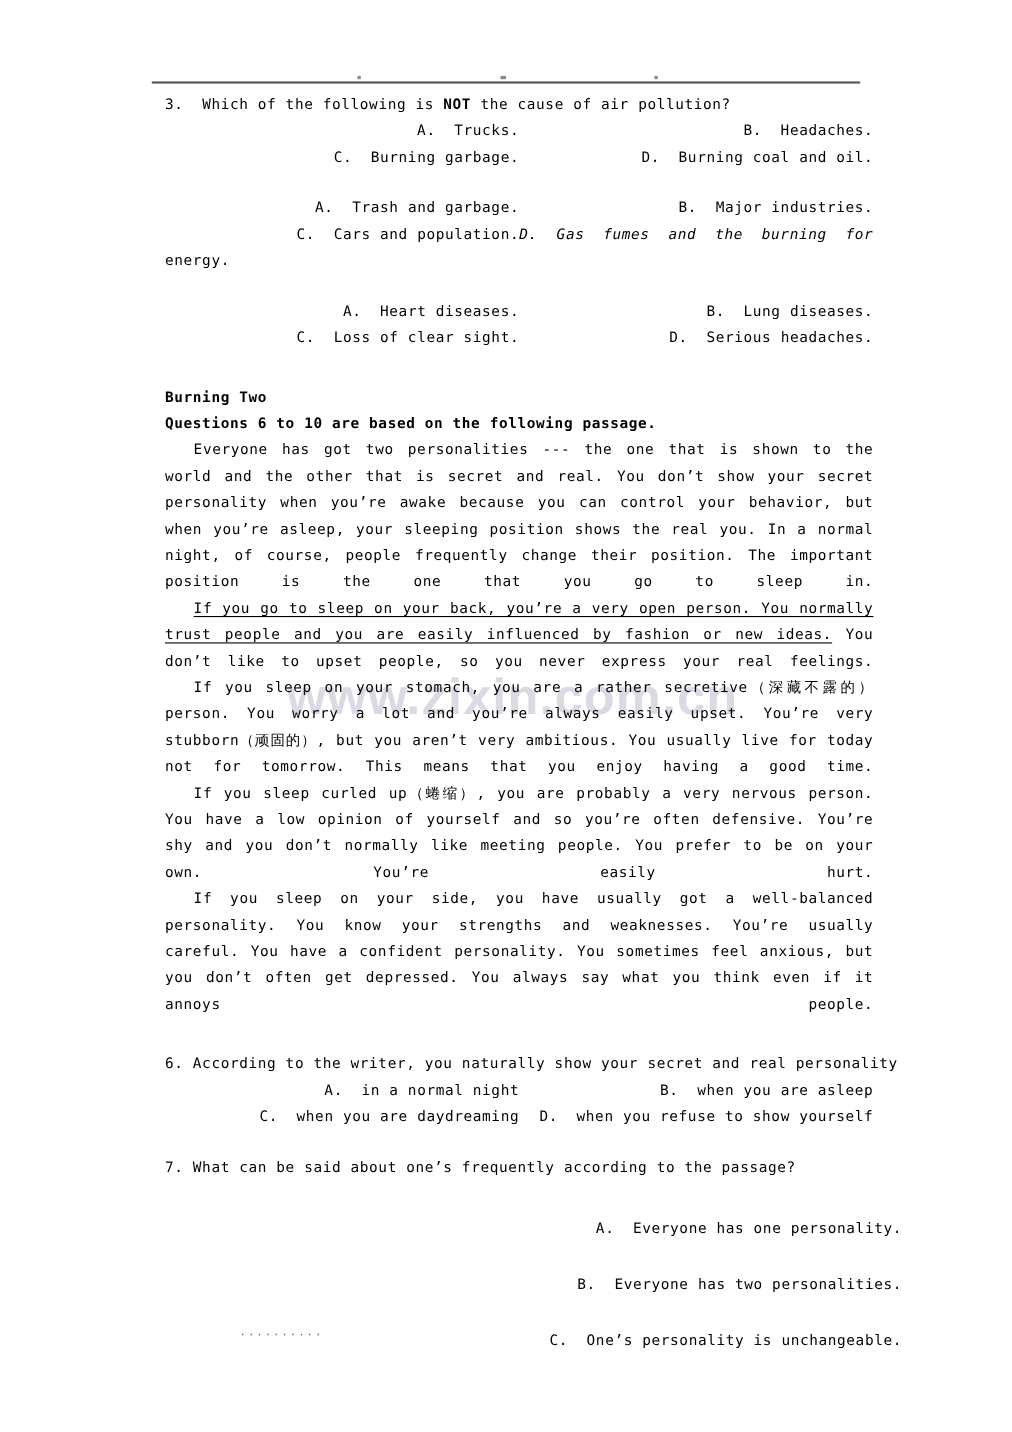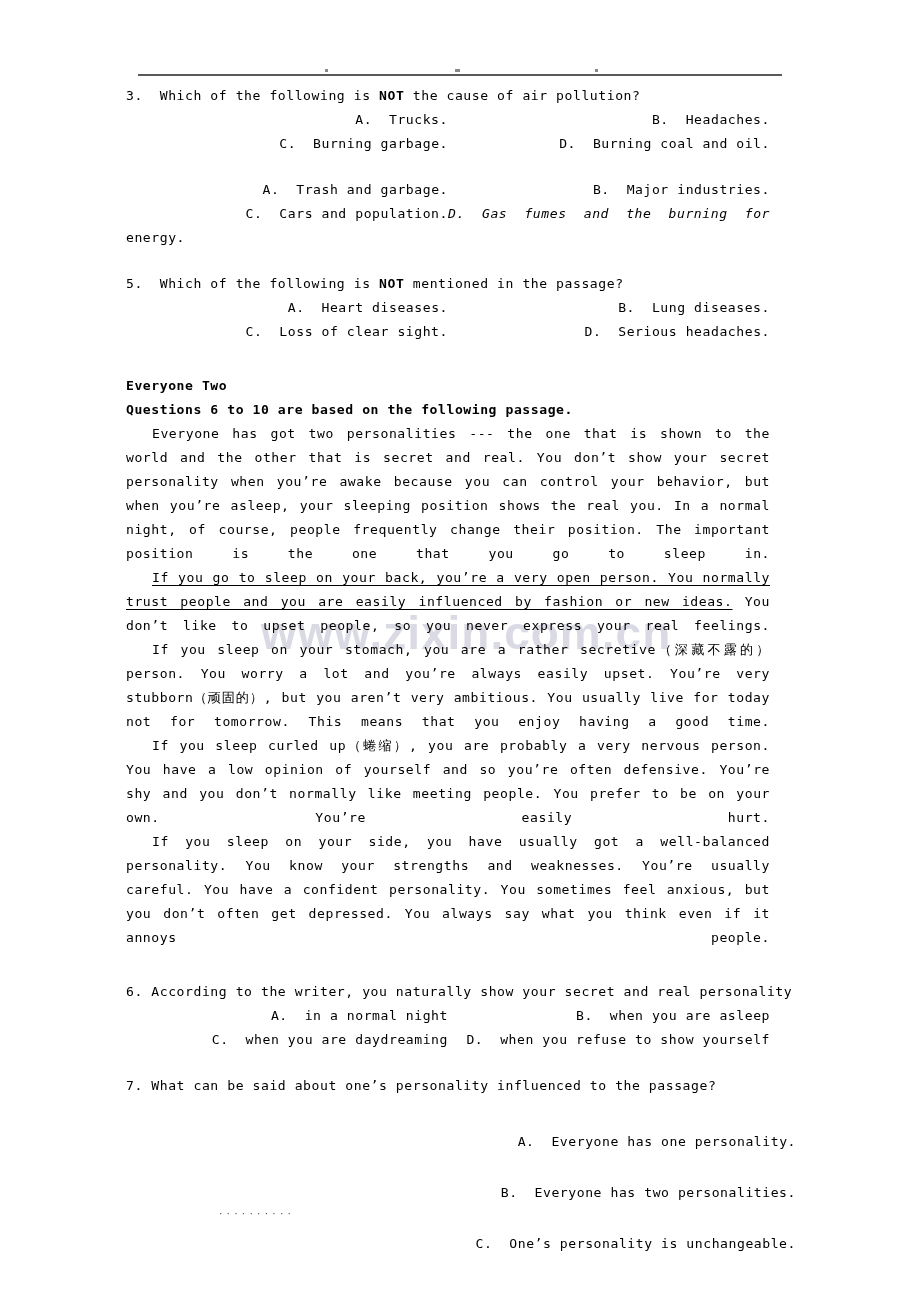--- a/index.html
+++ b/index.html
@@ -60,21 +60,21 @@
     background: #8a8a8a;
     z-index: 2;
   }
   .tick.t1 { left: 325px; }
   .tick.t2 { left: 455px; width: 5px; height: 3px;}
   .tick.t3 { left: 595px; }
 
   
   .content {
     position: absolute;
-    left: 126px;
+    left: 150px;
     top: 84px;
     width: 644px;
     z-index: 1;
   }
 
   
   .line,
   .qline,
   .para {
     font-size: 13.1px;
@@ -216,35 +216,34 @@
       </div>
       <div class="optrow">
         <div class="opt left"><span>C.</span><span>&nbsp;&nbsp;</span><span>Cars and population.</span></div>
         <div class="opt right justify"><span>D.</span> <span>Gas fumes and the burning for</span></div>
       </div>
       <div class="contline">energy.</div>
     </div>
 
     <div class="gap-md"></div>
 
-    <div class="qstem"><span>5.</span><span>&nbsp;&nbsp;</span><span>Which of the following is </span><span class="strong">NOT</span><span> mentioned in the passage?</span></div>
     <div class="opts">
       <div class="optrow">
         <div class="opt left"><span>A.</span><span>&nbsp;&nbsp;</span><span>Heart diseases.</span></div>
         <div class="opt right"><span>B.</span><span>&nbsp;&nbsp;</span><span>Lung diseases.</span></div>
       </div>
       <div class="optrow">
         <div class="opt left"><span>C.</span><span>&nbsp;&nbsp;</span><span>Loss of clear sight.</span></div>
         <div class="opt right"><span>D.</span><span>&nbsp;&nbsp;</span><span>Serious headaches.</span></div>
       </div>
     </div>
 
     <div class="gap-lg"></div>
 
-    <div class="heading">Everyone Two</div>
+    <div class="heading">Burning Two</div>
     <div class="heading">Questions 6 to 10 are based on the following passage.</div>
 
     <p class="para alljust">Everyone has got two personalities --- the one that is shown to the world and the other that is secret and real. You don’t show your secret personality when you’re awake because you can control your behavior, but when you’re asleep, your sleeping position shows the real you. In a normal night, of course, people frequently change their position. The important position is the one that you go to sleep in.</p>
 
     <p class="para alljust"><span class="u">If you go to sleep on your back, you’re a very open person. You normally trust people and you are easily influenced by fashion or new ideas.</span><span> You don’t like to upset people, so you never express your real feelings.</span></p>
 
     <p class="para alljust">If you sleep on your stomach, you are a rather secretive（深藏不露的）person. You worry a lot and you’re always easily upset. You’re very stubborn（顽固的）, but you aren’t very ambitious. You usually live for today not for tomorrow. This means that you enjoy having a good time.</p>
 
     <p class="para alljust">If you sleep curled up（蜷缩）, you are probably a very nervous person. You have a low opinion of yourself and so you’re often defensive. You’re shy and you don’t normally like meeting people. You prefer to be on your own. You’re easily hurt.</p>
 
@@ -259,21 +258,21 @@
         <div class="opt right"><span>B.</span><span>&nbsp;&nbsp;</span><span>when you are asleep</span></div>
       </div>
       <div class="optrow">
         <div class="opt left"><span>C.</span><span>&nbsp;&nbsp;</span><span>when you are daydreaming</span></div>
         <div class="opt right"><span>D.</span><span>&nbsp;&nbsp;</span><span>when you refuse to show yourself</span></div>
       </div>
     </div>
 
     <div class="gap-md"></div>
 
-    <div class="qstem"><span>7.</span><span>&nbsp;</span><span>What can be said about one’s personality influenced to the passage?</span></div>
+    <div class="qstem"><span>7.</span><span>&nbsp;</span><span>What can be said about one’s frequently according to the passage?</span></div>
     <div class="opts">
       <div class="opt full"><span>A.</span><span>&nbsp;&nbsp;</span><span>Everyone has one personality.</span></div>
       <div class="opt full"><span>B.</span><span>&nbsp;&nbsp;</span><span>Everyone has two personalities.</span></div>
       <div class="opt full"><span>C.</span><span>&nbsp;&nbsp;</span><span>One’s personality is unchangeable.</span></div>
     </div>
 
   </div>
 
   <div class="dotrow">··········</div>
 

